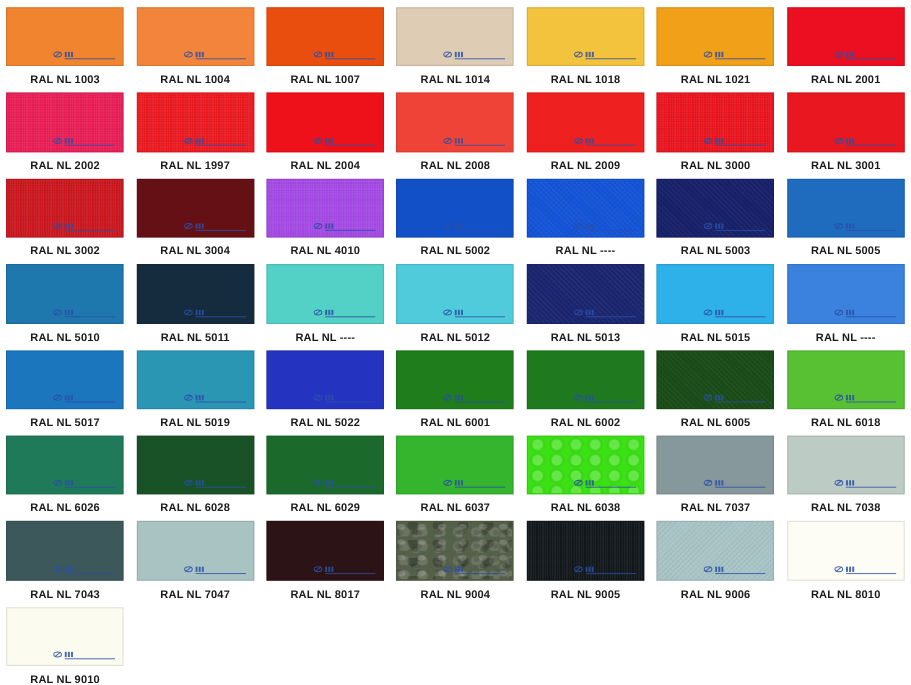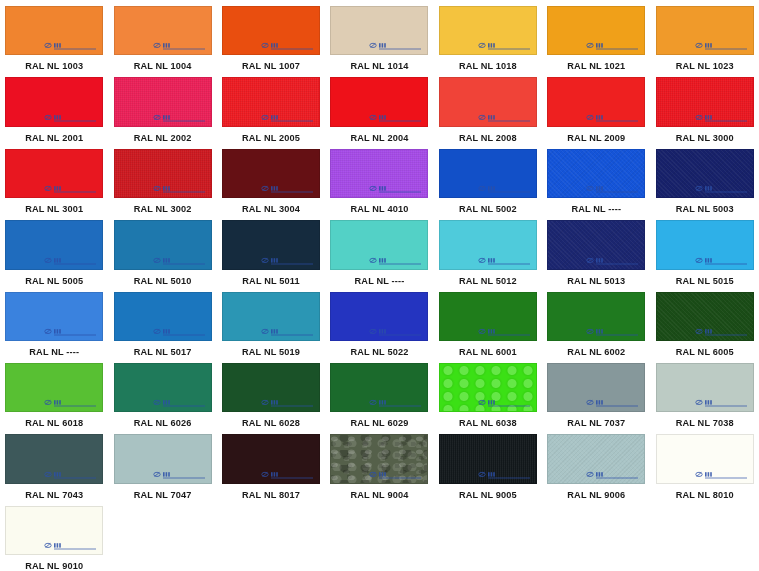--- a/index.html
+++ b/index.html
@@ -163,33 +163,20 @@
           <path d="M1.6 5.4 L6.4 1.4" stroke="#2b4fa8" stroke-width="0.9"></path>
           <rect x="10" y="1.2" width="1.6" height="4.4" fill="#2b4fa8"></rect>
           <rect x="12.6" y="1.2" width="1.6" height="4.4" fill="#2b4fa8"></rect>
           <rect x="15.2" y="1.2" width="1.6" height="4.4" fill="#2b4fa8"></rect>
           <rect x="10" y="6.6" width="42" height="0.8" fill="#2b4fa8"></rect>
         </svg>
       </div>
       <div class="label">RAL NL 1021</div>
     </div>
     <div class="cell">
-      <div class="chip" style="background: rgb(240, 154, 42);">
-        <svg class="watermark" viewBox="0 0 52 8">
-          <ellipse cx="4" cy="3.4" rx="3.2" ry="2.1" fill="none" stroke="#2b4fa8" stroke-width="0.9"></ellipse>
-          <path d="M1.6 5.4 L6.4 1.4" stroke="#2b4fa8" stroke-width="0.9"></path>
-          <rect x="10" y="1.2" width="1.6" height="4.4" fill="#2b4fa8"></rect>
-          <rect x="12.6" y="1.2" width="1.6" height="4.4" fill="#2b4fa8"></rect>
-          <rect x="15.2" y="1.2" width="1.6" height="4.4" fill="#2b4fa8"></rect>
-          <rect x="10" y="6.6" width="42" height="0.8" fill="#2b4fa8"></rect>
-        </svg>
-      </div>
-      <div class="label">RAL NL 1023</div>
-    </div>
-    <div class="cell">
       <div class="chip" style="background: rgb(236, 15, 34);">
         <svg class="watermark" viewBox="0 0 52 8">
           <ellipse cx="4" cy="3.4" rx="3.2" ry="2.1" fill="none" stroke="#2b4fa8" stroke-width="0.9"></ellipse>
           <path d="M1.6 5.4 L6.4 1.4" stroke="#2b4fa8" stroke-width="0.9"></path>
           <rect x="10" y="1.2" width="1.6" height="4.4" fill="#2b4fa8"></rect>
           <rect x="12.6" y="1.2" width="1.6" height="4.4" fill="#2b4fa8"></rect>
           <rect x="15.2" y="1.2" width="1.6" height="4.4" fill="#2b4fa8"></rect>
           <rect x="10" y="6.6" width="42" height="0.8" fill="#2b4fa8"></rect>
         </svg>
       </div>
@@ -214,21 +201,21 @@
         <div class="tex grain"></div>
         <svg class="watermark" viewBox="0 0 52 8">
           <ellipse cx="4" cy="3.4" rx="3.2" ry="2.1" fill="none" stroke="#2b4fa8" stroke-width="0.9"></ellipse>
           <path d="M1.6 5.4 L6.4 1.4" stroke="#2b4fa8" stroke-width="0.9"></path>
           <rect x="10" y="1.2" width="1.6" height="4.4" fill="#2b4fa8"></rect>
           <rect x="12.6" y="1.2" width="1.6" height="4.4" fill="#2b4fa8"></rect>
           <rect x="15.2" y="1.2" width="1.6" height="4.4" fill="#2b4fa8"></rect>
           <rect x="10" y="6.6" width="42" height="0.8" fill="#2b4fa8"></rect>
         </svg>
       </div>
-      <div class="label">RAL NL 2005</div>
+      <div class="label">RAL NL 1997</div>
     </div>
     <div class="cell">
       <div class="chip" style="background: rgb(238, 17, 25);">
         <svg class="watermark" viewBox="0 0 52 8">
           <ellipse cx="4" cy="3.4" rx="3.2" ry="2.1" fill="none" stroke="#2b4fa8" stroke-width="0.9"></ellipse>
           <path d="M1.6 5.4 L6.4 1.4" stroke="#2b4fa8" stroke-width="0.9"></path>
           <rect x="10" y="1.2" width="1.6" height="4.4" fill="#2b4fa8"></rect>
           <rect x="12.6" y="1.2" width="1.6" height="4.4" fill="#2b4fa8"></rect>
           <rect x="15.2" y="1.2" width="1.6" height="4.4" fill="#2b4fa8"></rect>
           <rect x="10" y="6.6" width="42" height="0.8" fill="#2b4fa8"></rect>
@@ -599,20 +586,33 @@
         <svg class="watermark" viewBox="0 0 52 8">
           <ellipse cx="4" cy="3.4" rx="3.2" ry="2.1" fill="none" stroke="#2b4fa8" stroke-width="0.9"></ellipse>
           <path d="M1.6 5.4 L6.4 1.4" stroke="#2b4fa8" stroke-width="0.9"></path>
           <rect x="10" y="1.2" width="1.6" height="4.4" fill="#2b4fa8"></rect>
           <rect x="12.6" y="1.2" width="1.6" height="4.4" fill="#2b4fa8"></rect>
           <rect x="15.2" y="1.2" width="1.6" height="4.4" fill="#2b4fa8"></rect>
           <rect x="10" y="6.6" width="42" height="0.8" fill="#2b4fa8"></rect>
         </svg>
       </div>
       <div class="label">RAL NL 6029</div>
+    </div>
+    <div class="cell">
+      <div class="chip" style="background: rgb(53, 181, 46);">
+        <svg class="watermark" viewBox="0 0 52 8">
+          <ellipse cx="4" cy="3.4" rx="3.2" ry="2.1" fill="none" stroke="#2b4fa8" stroke-width="0.9"></ellipse>
+          <path d="M1.6 5.4 L6.4 1.4" stroke="#2b4fa8" stroke-width="0.9"></path>
+          <rect x="10" y="1.2" width="1.6" height="4.4" fill="#2b4fa8"></rect>
+          <rect x="12.6" y="1.2" width="1.6" height="4.4" fill="#2b4fa8"></rect>
+          <rect x="15.2" y="1.2" width="1.6" height="4.4" fill="#2b4fa8"></rect>
+          <rect x="10" y="6.6" width="42" height="0.8" fill="#2b4fa8"></rect>
+        </svg>
+      </div>
+      <div class="label">RAL NL 6037</div>
     </div>
     <div class="cell">
       <div class="chip" style="background: rgb(59, 224, 21);">
         <div class="tex bubbles"></div>
         <svg class="watermark" viewBox="0 0 52 8">
           <ellipse cx="4" cy="3.4" rx="3.2" ry="2.1" fill="none" stroke="#2b4fa8" stroke-width="0.9"></ellipse>
           <path d="M1.6 5.4 L6.4 1.4" stroke="#2b4fa8" stroke-width="0.9"></path>
           <rect x="10" y="1.2" width="1.6" height="4.4" fill="#2b4fa8"></rect>
           <rect x="12.6" y="1.2" width="1.6" height="4.4" fill="#2b4fa8"></rect>
           <rect x="15.2" y="1.2" width="1.6" height="4.4" fill="#2b4fa8"></rect>

